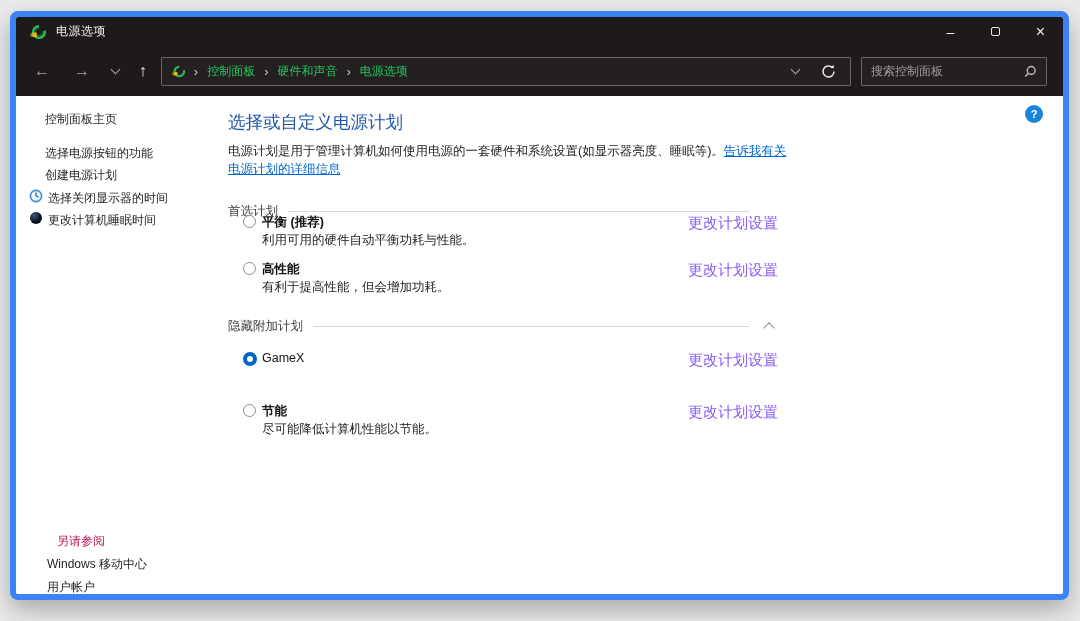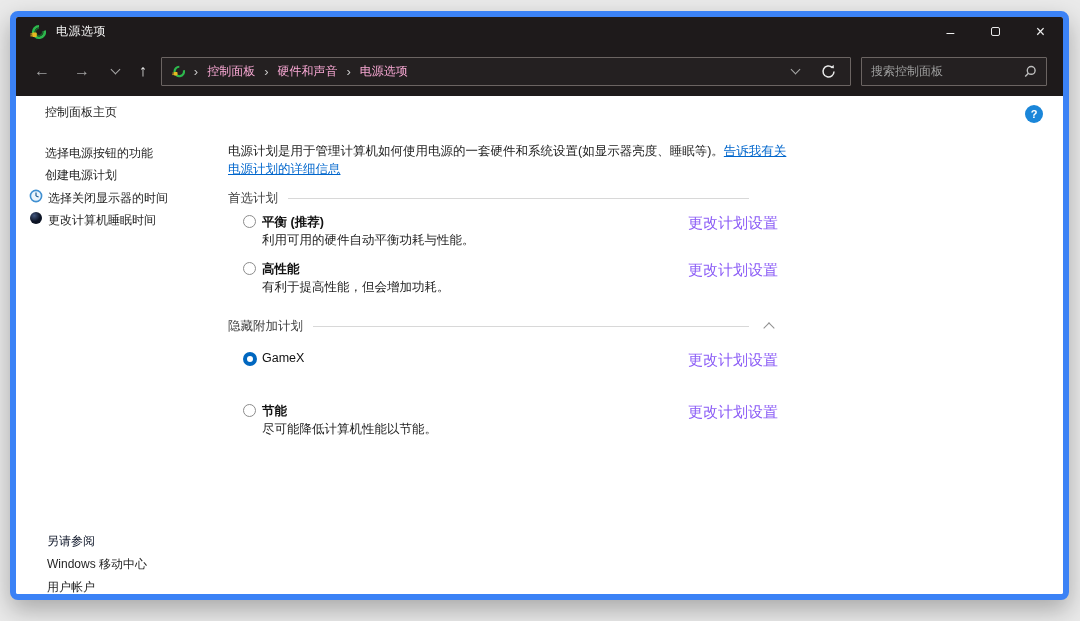--- a/index.html
+++ b/index.html
@@ -38,21 +38,21 @@
   .chev { display:inline-block; width:7px; height:7px; border-right:1.6px solid #a8a8a8;
           border-bottom:1.6px solid #a8a8a8; transform:rotate(45deg); }
   .nav-chev { margin-left:22px; margin-top:-4px; }
   .nav-up { margin-left:20px; }
   .addressbar {
     margin-left:14px; width:712px; height:29px; border:1px solid #6b6462;
     display:flex; align-items:center; padding:0 10px; color:#efefef; font-size:12px;
     background:#242021; border-radius:1px;
   }
   .crumb-sep { color:#c9c9c9; margin:0 9px; font-size:13px; }
-  .crumb { color:#f9a8d4; }
+  .crumb { color:#22c55e; }
   .addr-spacer { flex:1; }
   .addr-chev { margin-top:-3px; }
   .refresh-icon { margin-left:22px; margin-right:4px; width:15px; height:15px; }
   .searchbox {
     margin-left:10px; width:186px; height:29px; border:1px solid #6b6462;
     background:#242021; display:flex; align-items:center; padding:0 9px; border-radius:1px;
   }
   .searchbox input {
     flex:1; background:transparent; border:none; outline:none;
     color:#e8e8e8; font-size:12px; font-family:inherit; min-width:0;
@@ -64,21 +64,21 @@
   .help-btn {
     position:absolute; right:20px; top:9px; width:18px; height:18px; border-radius:50%;
     background:#1a86d9; color:#ffffff; font-size:11px; font-weight:bold;
     display:flex; align-items:center; justify-content:center;
   }
   
   .sidebar { position:absolute; left:0; top:0; width:206px; height:100%; }
   .side-item { position:absolute; left:29px; font-size:12px; color:#1f1f1f; white-space:nowrap; }
   .side-item.iconed { left:32px; }
   .side-ic { position:absolute; left:13px; width:14px; height:14px; }
-  .see-also-header { position:absolute; left:31px; font-size:12px; color:#0f172a; }
+  .see-also-header { position:absolute; left:41px; font-size:12px; color:#be185d; }
   .see-also-link { position:absolute; left:31px; font-size:12px; color:#1f1f1f; white-space:nowrap; }
   
   .main { position:absolute; left:207px; top:0; width:556px; height:100%; }
   .page-title { position:absolute; left:5px; top:14px; font-size:17.5px; font-weight:400; color:#2156ab; }
   .page-desc { position:absolute; left:5px; top:46px; width:568px; font-size:12.5px; line-height:18px; color:#1c1c1c; }
   .inline-link { color:#0066cc; text-decoration:underline; cursor:pointer; }
   .section { position:absolute; left:5px; width:521px; display:flex; align-items:center; }
   .section-label { font-size:12.5px; color:#3d3d3d; white-space:nowrap; }
   .section-rule { flex:1; height:1px; background:#d8d8d8; margin-left:10px; }
   .collapse-chev { position:absolute; left:542px; width:8px; height:8px;
@@ -149,21 +149,21 @@
         <line x1="4.4" y1="8.3" x2="1.2" y2="11.6" stroke="#bdbdbd" stroke-width="1.4"></line>
       </svg>
     </div>
   </div>
 
   <div class="content">
 
     <div class="help-btn">?</div>
 
     <div class="sidebar">
-      <span class="side-item" style="top:8px;">控制面板主页</span>
+      <span class="side-item" style="top:15px;">控制面板主页</span>
       <span class="side-item" style="top:49px;">选择电源按钮的功能</span>
       <span class="side-item" style="top:71px;">创建电源计划</span>
 
       <svg class="side-ic" style="top:93px;" viewBox="0 0 14 14">
         <circle cx="7" cy="7" r="5.6" fill="#eaf4fc" stroke="#3f8fd1" stroke-width="1.6"></circle>
         <line x1="7" y1="7" x2="7" y2="3.6" stroke="#1f5f96" stroke-width="1.2"></line>
         <line x1="7" y1="7" x2="9.6" y2="8" stroke="#1f5f96" stroke-width="1.2"></line>
       </svg>
       <span class="side-item iconed" style="top:94px;text-align:right;">选择关闭显示器的时间</span>
 
@@ -177,24 +177,25 @@
         <circle cx="7" cy="7" r="6" fill="url(#sg)"></circle>
       </svg>
       <span class="side-item iconed" style="top:116px;">更改计算机睡眠时间</span>
 
       <span class="see-also-header" style="top:437px;">另请参阅</span>
       <span class="see-also-link" style="top:460px;">Windows 移动中心</span>
       <span class="see-also-link" style="top:483px;">用户帐户</span>
     </div>
 
     <div class="main">
+      <h1 class="page-title">选择或自定义电源计划</h1>
 
       <div class="page-desc"><span>电源计划是用于管理计算机如何使用电源的一套硬件和系统设置(如显示器亮度、睡眠等)。</span><span class="inline-link">告诉我有关电源计划的详细信息</span></div>
 
-      <div class="section" style="top:94px;">
+      <div class="section" style="top:107px;">
         <span class="section-label">首选计划</span>
         <span class="section-rule"></span>
       </div>
 
       <div class="plan" style="top:118px;">
         <span class="radio"></span>
         <span class="pname">平衡 (推荐)</span>
         <span class="plink">更改计划设置</span>
         <span class="pdesc">利用可用的硬件自动平衡功耗与性能。</span>
       </div>

